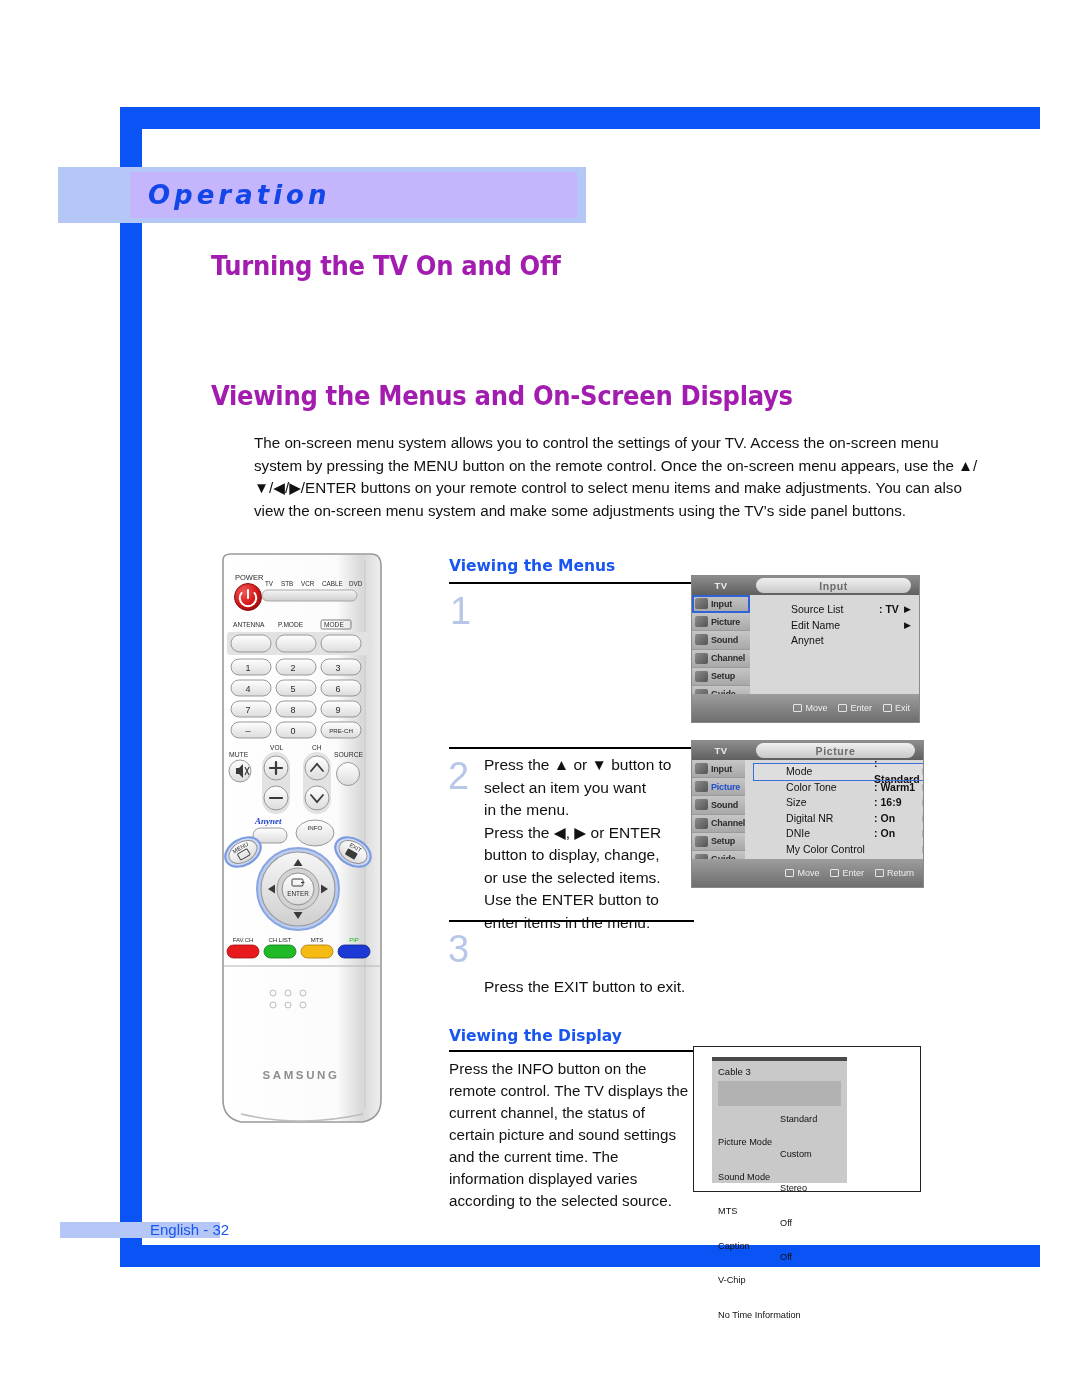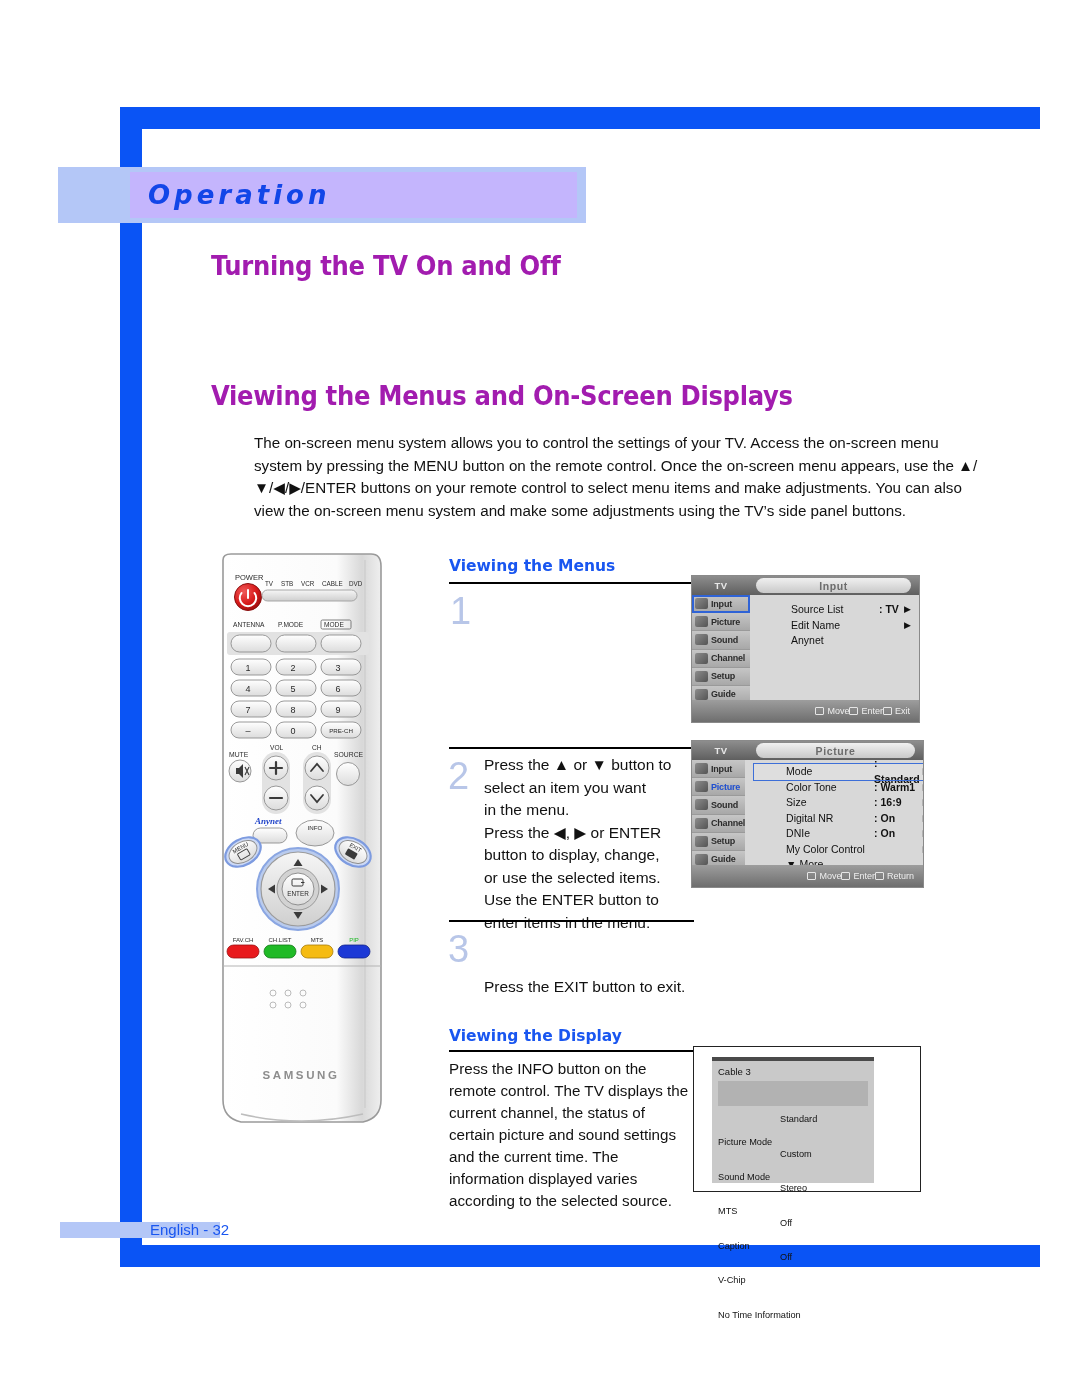--- a/index.html
+++ b/index.html
@@ -175,40 +175,40 @@
   }
   .osd-row.hl {
     outline:1px solid #3d6fd8; outline-offset:0;
     background:#dedede;
   }
   .osd-row .k { width:88px;margin-left:32px; }
   .osd-row .v { flex:1;font-weight:bold; }
   .osd-row .arrow { width:10px; text-align:right; font-size:9px; color:#111; }
 
   .osd-footer {
-    height:22px; background:linear-gradient(#9d9d9d,#6e6e6e);
+    height:28px; background:linear-gradient(#9d9d9d,#6e6e6e);
     display:flex; align-items:center; justify-content:flex-end;
-    gap:0; padding-right:9px;
+    gap:11px; padding-right:9px;
     position:absolute; left:0; right:0; bottom:0;
   }
   .osd-footer .fitem {
     font-size:9px; color:#efefef; display:flex; align-items:center; gap:3px;
   }
   .osd-footer .fico {
     display:inline-block; width:9px; height:8px;
     border:1px solid #e6e6e6; border-radius:1px;
   }
 
   
   .info-wrap {
     position:absolute; left:693px; top:1046px; width:228px; height:146px;
     border:1px solid #222222; background:#ffffff;
   }
   .info-screen {
-    position:absolute; left:18px; top:10px; width:162px; height:126px;
+    position:absolute; left:18px; top:10px; width:135px; height:126px;
     background:#c9c9c9;
     font-family:"Liberation Sans", sans-serif;
   }
   .info-topbar { height:4px; background:#4a4a4a; }
   .info-ch {
     font-size:9.5px; color:#111; padding:5px 0 0 6px;
   }
   .info-blank {
     margin:4px 6px 0 6px; height:25px; background:#b2b2b2;
   }

